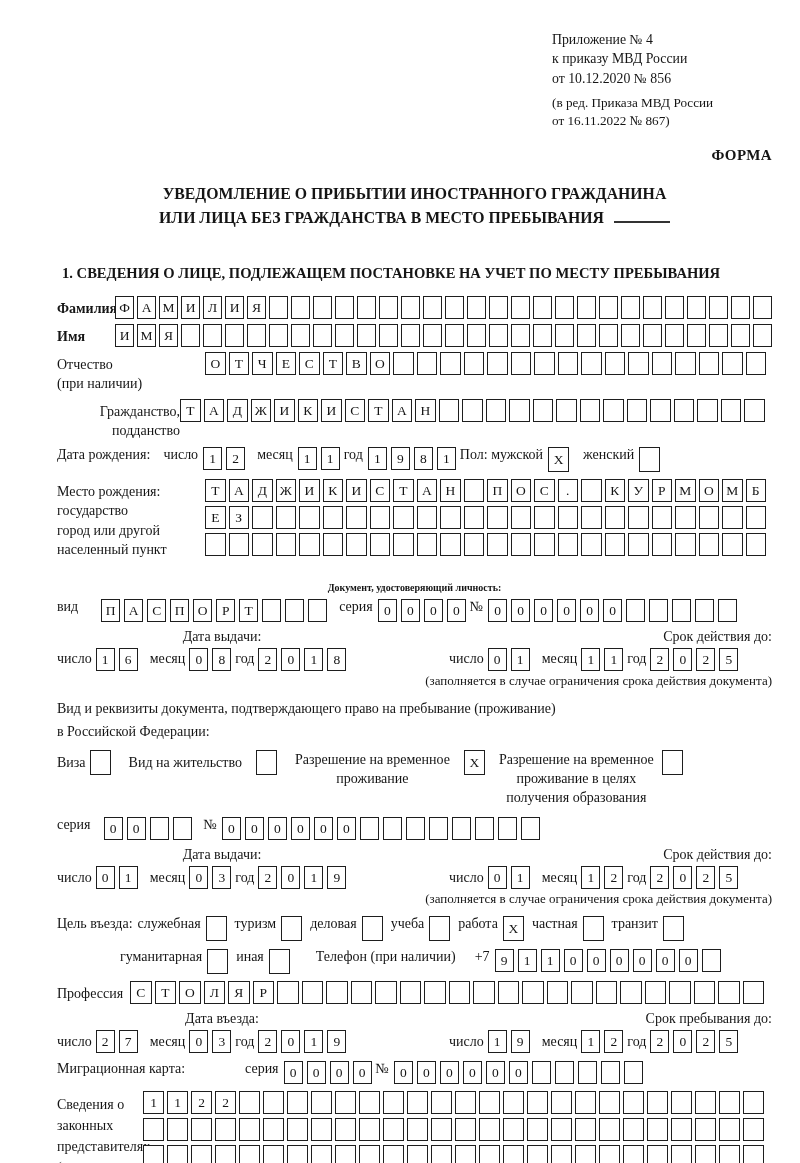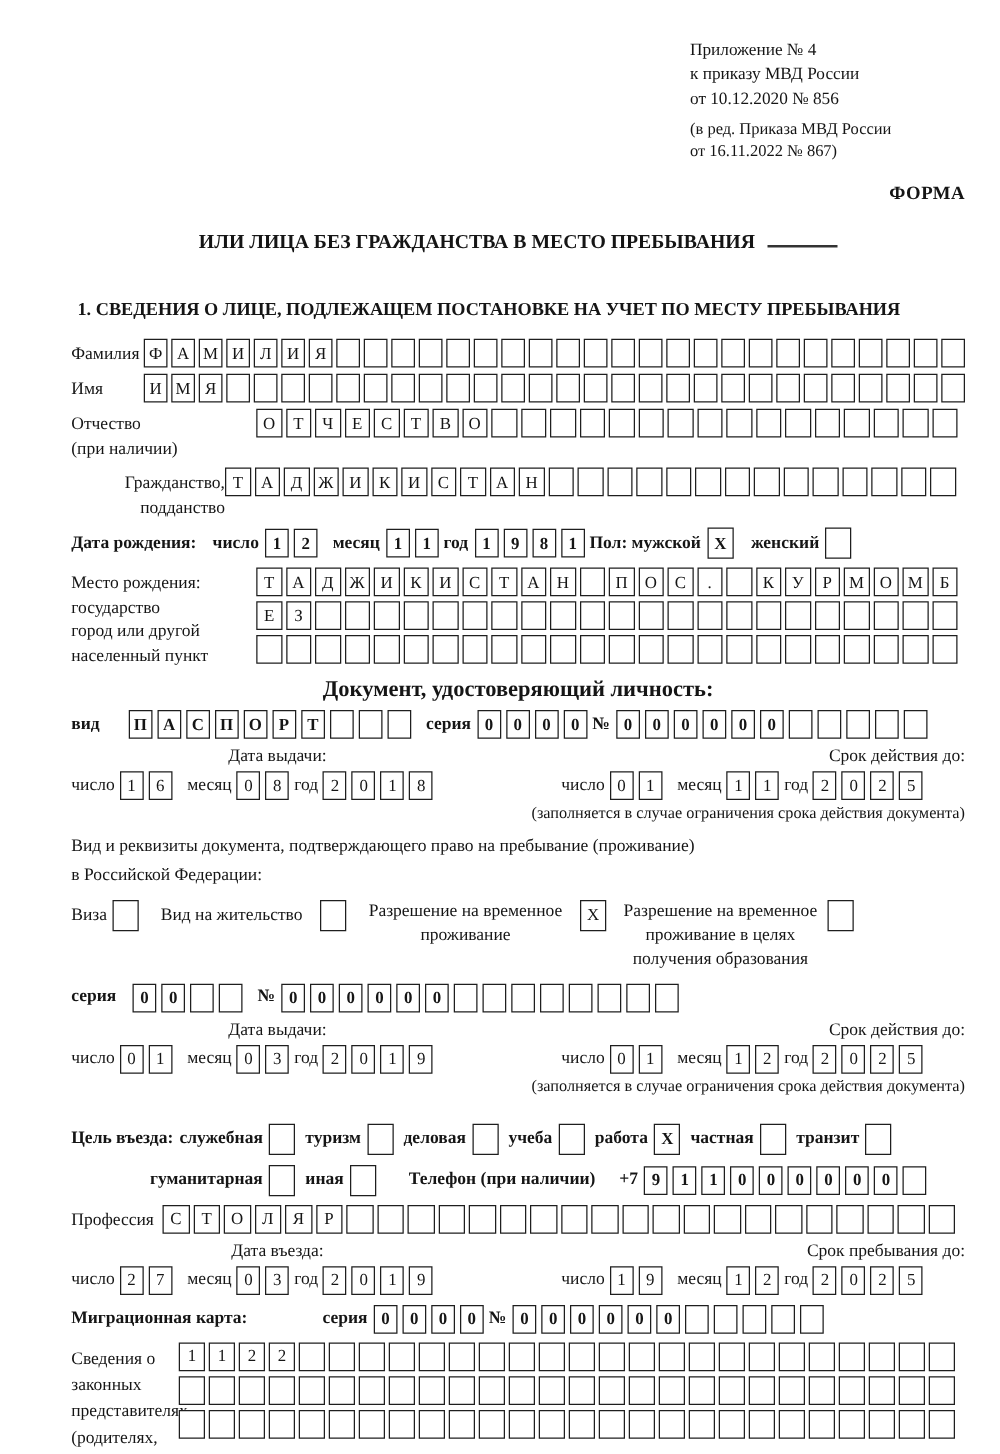--- a/index.html
+++ b/index.html
@@ -18,57 +18,57 @@
   .forma { text-align: right; font-weight: bold; font-size: 15px; margin-top: 16px; letter-spacing: .4px; }
 
   
   .title { text-align: center; font-weight: bold; font-size: 15.8px; line-height: 1.55; margin-top: 18px; }
   .blank { display: inline-block; width: 56px; border-bottom: 2px solid #333; height: 13px; margin-left: 10px; }
   .sec { font-weight: bold; font-size: 14.6px; margin-top: 34px; margin-left: 5px; }
 
   
   .row { display: flex; align-items: flex-start; margin-top: 5px; }
   .lab { flex: 0 0 auto; padding-top: 3px; line-height: 19.5px; }
-  .w58 { width: 58px; } .w148 { width: 148px; } .w123 { width: 123px; text-align: right; }
+  .w58 { width: 58px; font-weight: bold; } .w148 { width: 148px; } .w123 { width: 123px; text-align: right; }
   .w73 { width: 73px; } .w86 { width: 86px; }
 
   
   .cells { display: flex; flex-wrap: nowrap; }
   .cell {
     flex: 0 0 auto; width: 19px; height: 23px; margin-right: 3px;
     border: 1.5px solid #1e1e1e; background: #fff;
     display: flex; align-items: center; justify-content: center;
     font-size: 13.5px; line-height: 1;
   }
   .w24 .cell { width: 20.5px; }
   .w25 .cell { width: 21.5px; }
   .w24b .cell { width: 21px; }
   .sp .cell { width: 19px; margin-right: 4px; }
   .box .cell { width: 21px; height: 25px; margin-right: 0; }
   .stack > .cells { margin-bottom: 4px; }
 
   
-  .inline { display: flex; align-items: center; margin-top: 6px; font-weight: bold; }
+  .inline { display: flex; align-items: flex-start; margin-top: 6px; }
   .inline .t { margin-right: 5px; }
   .gap8 { margin-left: 8px; } .gap14 { margin-left: 14px; } .gap18 { margin-left: 18px; }
   .gap26 { margin-left: 26px; } .gap55 { margin-left: 55px; } .gap63 { margin-left: 63px; }
 
   
   .dates { display: flex; margin-top: 7px; }
   .dg { flex: 0 0 auto; }
   .dg.l { width: 330px; }
   .dg.r { width: 385px; padding-left: 62px; }
   .dtitle { text-align: center; margin-bottom: 3px; }
   .dg.r .dtitle { text-align: right; padding-left: 70px; }
   .dline { display: flex; align-items: center; }
   .dl { margin-right: 4px; }
   .mlm { margin-left: 8px; }
   .note-r { text-align: right; font-size: 13px; margin-top: 2px; }
 
-  .doc-head { text-align: center; font-weight: bold; margin-top: 6px; font-size: 18px; }
+  .doc-head { text-align: center; font-weight: bold; margin-top: 22px; font-size: 10px; }
   .intro { margin-top: 8px; line-height: 1.65; }
   .cblock { text-align: center; line-height: 19px; padding-top: 3px; }
   .topbox { margin-top: 3px; }
 </style>
 </head>
 <body>
 
 <div class="page">
 
   <div class="meta">
@@ -77,20 +77,21 @@
     <div>от 10.12.2020 № 856</div>
     <div class="rev">
       <div>(в ред. Приказа МВД России</div>
       <div>от 16.11.2022 № 867)</div>
     </div>
   </div>
 
   <div class="forma">ФОРМА</div>
 
   <div class="title">
+    <div>УВЕДОМЛЕНИЕ О ПРИБЫТИИ ИНОСТРАННОГО ГРАЖДАНИНА</div>
     <div>
       <span>ИЛИ ЛИЦА БЕЗ ГРАЖДАНСТВА В МЕСТО ПРЕБЫВАНИЯ</span><span class="blank"></span>
     </div>
   </div>
 
   <div class="sec">1. СВЕДЕНИЯ О ЛИЦЕ, ПОДЛЕЖАЩЕМ ПОСТАНОВКЕ НА УЧЕТ ПО МЕСТУ ПРЕБЫВАНИЯ</div>
 
   <div class="row" style="margin-top:14px">
     <span class="lab w58">Фамилия</span>
     <span class="cells">
@@ -534,21 +535,21 @@
             <span class="cell">2</span>
             <span class="cell">0</span>
             <span class="cell">2</span>
             <span class="cell">5</span>
           </span>
       </div>
     </div>
   </div>
   <div class="note-r">(заполняется в случае ограничения срока действия документа)</div>
 
-  <div class="inline" style="margin-top:22px">
+  <div class="inline" style="margin-top:9px">
     <span class="t">Цель въезда:</span>
     <span class="t">служебная</span>
     <span class="cells box">
         <span class="cell"></span>
       </span>
     <span class="t gap8">туризм</span>
     <span class="cells box">
         <span class="cell"></span>
       </span>
     <span class="t gap8">деловая</span>

